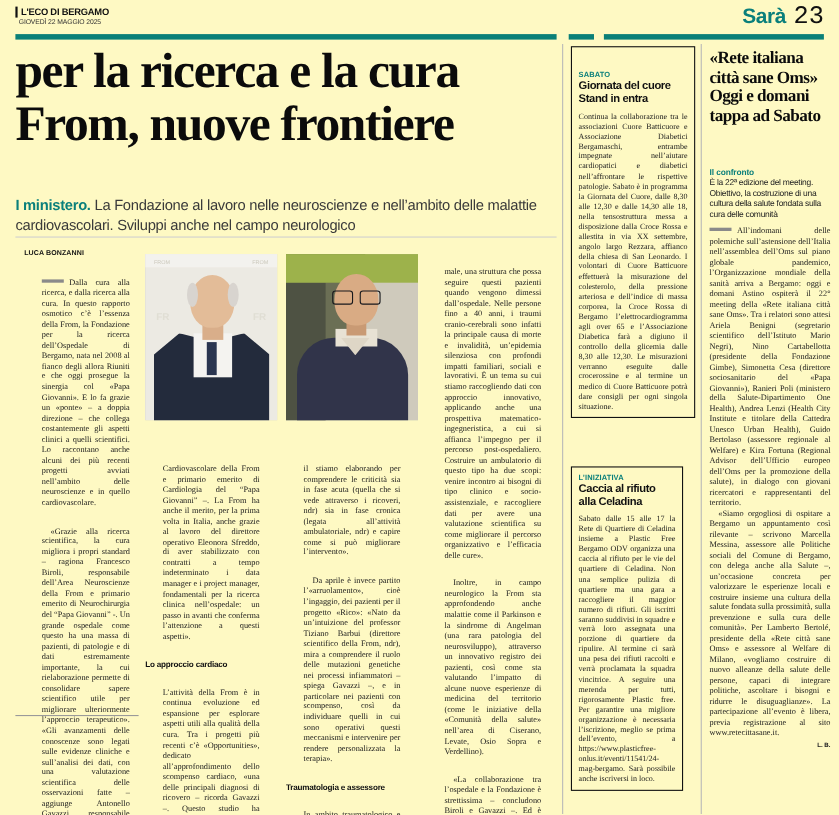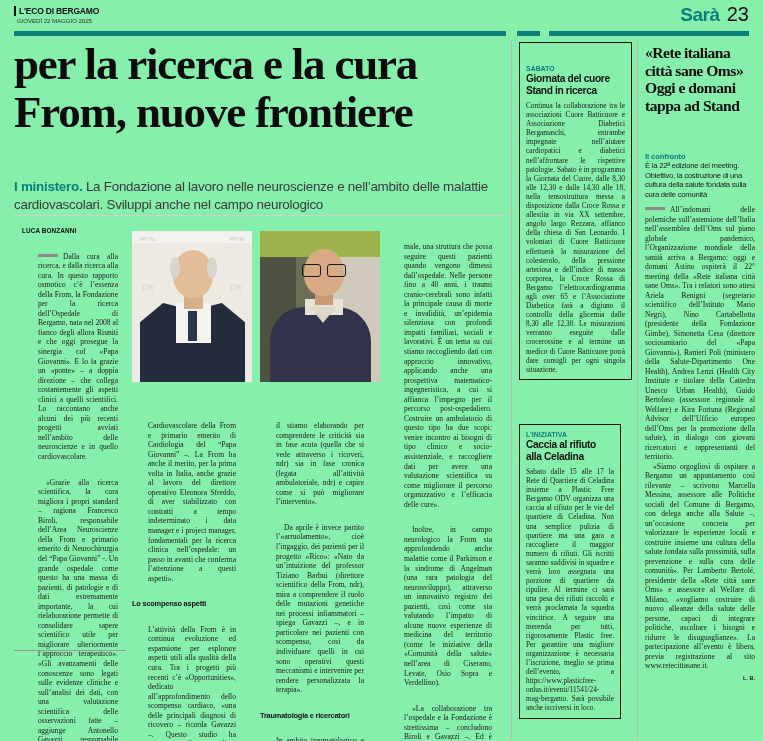--- a/index.html
+++ b/index.html
@@ -1,25 +1,25 @@
 <!DOCTYPE html>
 <html><head>
 <meta charset="utf-8">
 <style>
   html,body{margin:0;padding:0;background:#ffffff;}
   body{width:763px;height:741px;overflow:hidden;font-family:"Liberation Serif",serif;color:#111;}
-  .page{position:relative;width:763px;height:741px;background:#86efac;}
+  .page{position:relative;width:763px;height:741px;background:#fef9c3;}
 
   
   .masthead{position:absolute;left:14px;top:6px;}
   .mast-title{font-family:"Liberation Sans",sans-serif;font-weight:bold;font-size:8.5px;letter-spacing:-0.2px;color:#111;border-left:2px solid #111;padding-left:3px;line-height:10px;}
   .mast-date{font-family:"Liberation Sans",sans-serif;font-size:6.2px;color:#333;letter-spacing:-0.1px;margin-top:1px;padding-left:3px;}
   .section-wrap{position:absolute;right:14px;top:4px;display:flex;align-items:baseline;gap:7px;}
   .section-name{font-family:"Liberation Sans",sans-serif;font-weight:bold;font-size:19px;color:#0a7f7b;letter-spacing:-0.4px;}
-  .page-num{font-family:Liberation Sans, sans-serif;font-size:20px;color:#111;line-height:1;}
+  .page-num{font-family:Liberation Mono, monospace;font-size:23px;color:#111;line-height:1;}
 
   
   .rule-left{position:absolute;left:14px;top:31px;width:492px;height:5px;background:#0a8078;}
   .rule-mid{position:absolute;left:517px;top:31px;width:23px;height:5px;background:#0a8078;}
   .rule-right{position:absolute;left:549px;top:31px;width:200px;height:5px;background:#0a8078;}
 
   
   .headline{position:absolute;left:14px;top:40px;width:492px;font-family:"Liberation Serif",serif;font-weight:bold;font-size:45px;line-height:48px;letter-spacing:-1.2px;color:#0b0b0b;}
   .standfirst{position:absolute;left:14px;top:178px;width:492px;font-family:"Liberation Sans",sans-serif;font-size:13.4px;line-height:17.5px;color:#3a3a3a;letter-spacing:-0.25px;}
   .standfirst b{color:#0a7f7b;}
@@ -165,46 +165,46 @@
     <div class="p2-collar"></div>
     <div class="p2-vneck"></div>
     <div class="p2-neck"></div>
     <div class="p2-head"></div>
     <div class="p2-glass"></div>
 
   </div>
 
   <div class="col col2">
     <p class="noind">Cardiovascolare della From e primario emerito di Cardiologia del “Papa Giovanni” –. La From ha anche il merito, per la prima volta in Italia, anche grazie al lavoro del direttore operativo Eleonora Sfreddo, di aver stabilizzato con contratti a tempo indeterminato i data manager e i project manager, fondamentali per la ricerca clinica nell’ospedale: un passo in avanti che conferma l’attenzione a questi aspetti».</p>
-    <div class="subhead">Lo scompenso aspetti</div>
+    <div class="subhead">Lo approccio cardiaco</div>
     <p class="noind">L’attività della From è in continua evoluzione ed espansione per esplorare aspetti utili alla qualità della cura. Tra i progetti più recenti c’è «Opportunities», dedicato all’approfondimento dello scompenso cardiaco, «una delle principali diagnosi di ricovero – ricorda Gavazzi –. Questo studio ha permesso di raccogliere informazioni da oltre 2.500 pazienti per verificare le caratteristiche e l’evoluzione della malattia. Nei mesi scorsi si è chiusa la raccolta dati, ora</p>
   </div>
 
   <div class="col col3">
     <p class="noind">il stiamo elaborando per comprendere le criticità sia in fase acuta (quella che si vede attraverso i ricoveri, ndr) sia in fase cronica (legata all’attività ambulatoriale, ndr) e capire come si può migliorare l’intervento».</p>
     <p>Da aprile è invece partito l’«arruolamento», cioè l’ingaggio, dei pazienti per il progetto «Rico»: «Nato da un’intuizione del professor Tiziano Barbui (direttore scientifico della From, ndr), mira a comprendere il ruolo delle mutazioni genetiche nei processi infiammatori – spiega Gavazzi –, e in particolare nei pazienti con scompenso, così da individuare quelli in cui sono operativi questi meccanismi e intervenire per rendere personalizzata la terapia».</p>
-    <div class="subhead">Traumatologia e ricercatori</div>
+    <div class="subhead">Traumatologia e assessore</div>
     <p class="noind">In ambito traumatologico e chirurgico, entra nel dettaglio Biroli, «stiamo coltivando un progetto ambizioso per realizzare un ambulatorio post-intensivo di ritorno alla vita nor-</p>
   </div>
 
   <div class="col col4">
     <p class="noind">male, una struttura che possa seguire questi pazienti quando vengono dimessi dall’ospedale. Nelle persone fino a 40 anni, i traumi cranio-cerebrali sono infatti la principale causa di morte e invalidità, un’epidemia silenziosa con profondi impatti familiari, sociali e lavorativi. È un tema su cui stiamo raccogliendo dati con approccio innovativo, applicando anche una prospettiva matematico-ingegneristica, a cui si affianca l’impegno per il percorso post-ospedaliero. Costruire un ambulatorio di questo tipo ha due scopi: venire incontro ai bisogni di tipo clinico e socio-assistenziale, e raccogliere dati per avere una valutazione scientifica su come migliorare il percorso organizzativo e l’efficacia delle cure».</p>
     <p>Inoltre, in campo neurologico la From sta approfondendo anche malattie come il Parkinson e la sindrome di Angelman (una rara patologia del neurosviluppo), attraverso un innovativo registro dei pazienti, così come sta valutando l’impatto di alcune nuove esperienze di medicina del territorio (come le iniziative della «Comunità della salute» nell’area di Ciserano, Levate, Osio Sopra e Verdellino).</p>
     <p>«La collaborazione tra l’ospedale e la Fondazione è strettissima – concludono Biroli e Gavazzi –. Ed è fondamentale la grande sensibilità e generosità della comunità bergamasca, delle fondazioni benefiche, dell’impresa e dell’industria, garantite dalla serietà della From».</p>
     <div class="credit">©RIPRODUZIONE RISERVATA</div>
   </div>
 
   <div class="vline v1"></div>
   <div class="vline v2"></div>
 
   <div class="brief-box">
     <div class="brief-kicker">SABATO</div>
     <div class="brief-title">
       <div>Giornata del cuore</div>
-      <div>Stand in ricerca</div>
+      <div>Stand in entra</div>
     </div>
     <div class="brief-body">
       <p>Continua la collaborazione tra le associazioni Cuore Batticuore e Associazione Diabetici Bergamaschi, entrambe impegnate nell’aiutare cardiopatici e diabetici nell’affrontare le rispettive patologie. Sabato è in programma la Giornata del Cuore, dalle 8,30 alle 12,30 e dalle 14,30 alle 18, nella tensostruttura messa a disposizione dalla Croce Rossa e allestita in via XX settembre, angolo largo Rezzara, affianco della chiesa di San Leonardo. I volontari di Cuore Batticuore effettuerà la misurazione del colesterolo, della pressione arteriosa e dell’indice di massa corporea, la Croce Rossa di Bergamo l’elettrocardiogramma agli over 65 e l’Associazione Diabetica farà a digiuno il controllo della glicemia dalle 8,30 alle 12,30. Le misurazioni verranno eseguite dalle crocerossine e al termine un medico di Cuore Batticuore potrà dare consigli per ogni singola situazione.</p>
     </div>
   </div>
 
   <div class="brief2">
     <div class="brief-kicker">L’INIZIATIVA</div>
     <div class="brief-title">
       <div>Caccia al rifiuto</div>
@@ -212,21 +212,21 @@
     </div>
     <div class="brief-body">
       <p>Sabato dalle 15 alle 17 la Rete di Quartiere di Celadina insieme a Plastic Free Bergamo ODV organizza una caccia al rifiuto per le vie del quartiere di Celadina. Non una semplice pulizia di quartiere ma una gara a raccogliere il maggior numero di rifiuti. Gli iscritti saranno suddivisi in squadre e verrà loro assegnata una porzione di quartiere da ripulire. Al termine ci sarà una pesa dei rifiuti raccolti e verrà proclamata la squadra vincitrice. A seguire una merenda per tutti, rigorosamente Plastic free. Per garantire una migliore organizzazione è necessaria l’iscrizione, meglio se prima dell’evento, a https://www.plasticfree-onlus.it/eventi/11541/24-mag-bergamo. Sarà possibile anche iscriversi in loco.</p>
     </div>
   </div>
 
   <div class="r-headline">
     <div>«Rete italiana</div>
     <div>città sane Oms»</div>
     <div>Oggi e domani</div>
-    <div>tappa ad Stand</div>
+    <div>tappa ad Sabato</div>
   </div>
   <div class="r-kicker">Il confronto</div>
   <div class="r-stand">È la 22ª edizione del meeting. Obiettivo, la costruzione di una cultura della salute fondata sulla cura delle comunità</div>
   <div class="r-body">
     <p class="lead">All’indomani delle polemiche sull’astensione dell’Italia nell’assemblea dell’Oms sul piano globale pandemico, l’Organizzazione mondiale della sanità arriva a Bergamo: oggi e domani Astino ospiterà il 22° meeting della «Rete italiana città sane Oms». Tra i relatori sono attesi Ariela Benigni (segretario scientifico dell’Istituto Mario Negri), Nino Cartabellotta (presidente della Fondazione Gimbe), Simonetta Cesa (direttore sociosanitario del «Papa Giovanni»), Ranieri Poli (ministero della Salute-Dipartimento One Health), Andrea Lenzi (Health City Institute e titolare della Cattedra Unesco Urban Health), Guido Bertolaso (assessore regionale al Welfare) e Kira Fortuna (Regional Advisor dell’Ufficio europeo dell’Oms per la promozione della salute), in dialogo con giovani ricercatori e rappresentanti del territorio.</p>
     <p>«Siamo orgogliosi di ospitare a Bergamo un appuntamento così rilevante – scrivono Marcella Messina, assessore alle Politiche sociali del Comune di Bergamo, con delega anche alla Salute –, un’occasione concreta per valorizzare le esperienze locali e costruire insieme una cultura della salute fondata sulla prossimità, sulla prevenzione e sulla cura delle comunità». Per Lamberto Bertolé, presidente della «Rete città sane Oms» e assessore al Welfare di Milano, «vogliamo costruire di nuovo alleanze della salute delle persone, capaci di integrare politiche, ascoltare i bisogni e ridurre le disuguaglianze». La partecipazione all’evento è libera, previa registrazione al sito www.retecittasane.it.</p>
     <div class="r-sign">L. B.</div>
   </div>
 
 </div>

